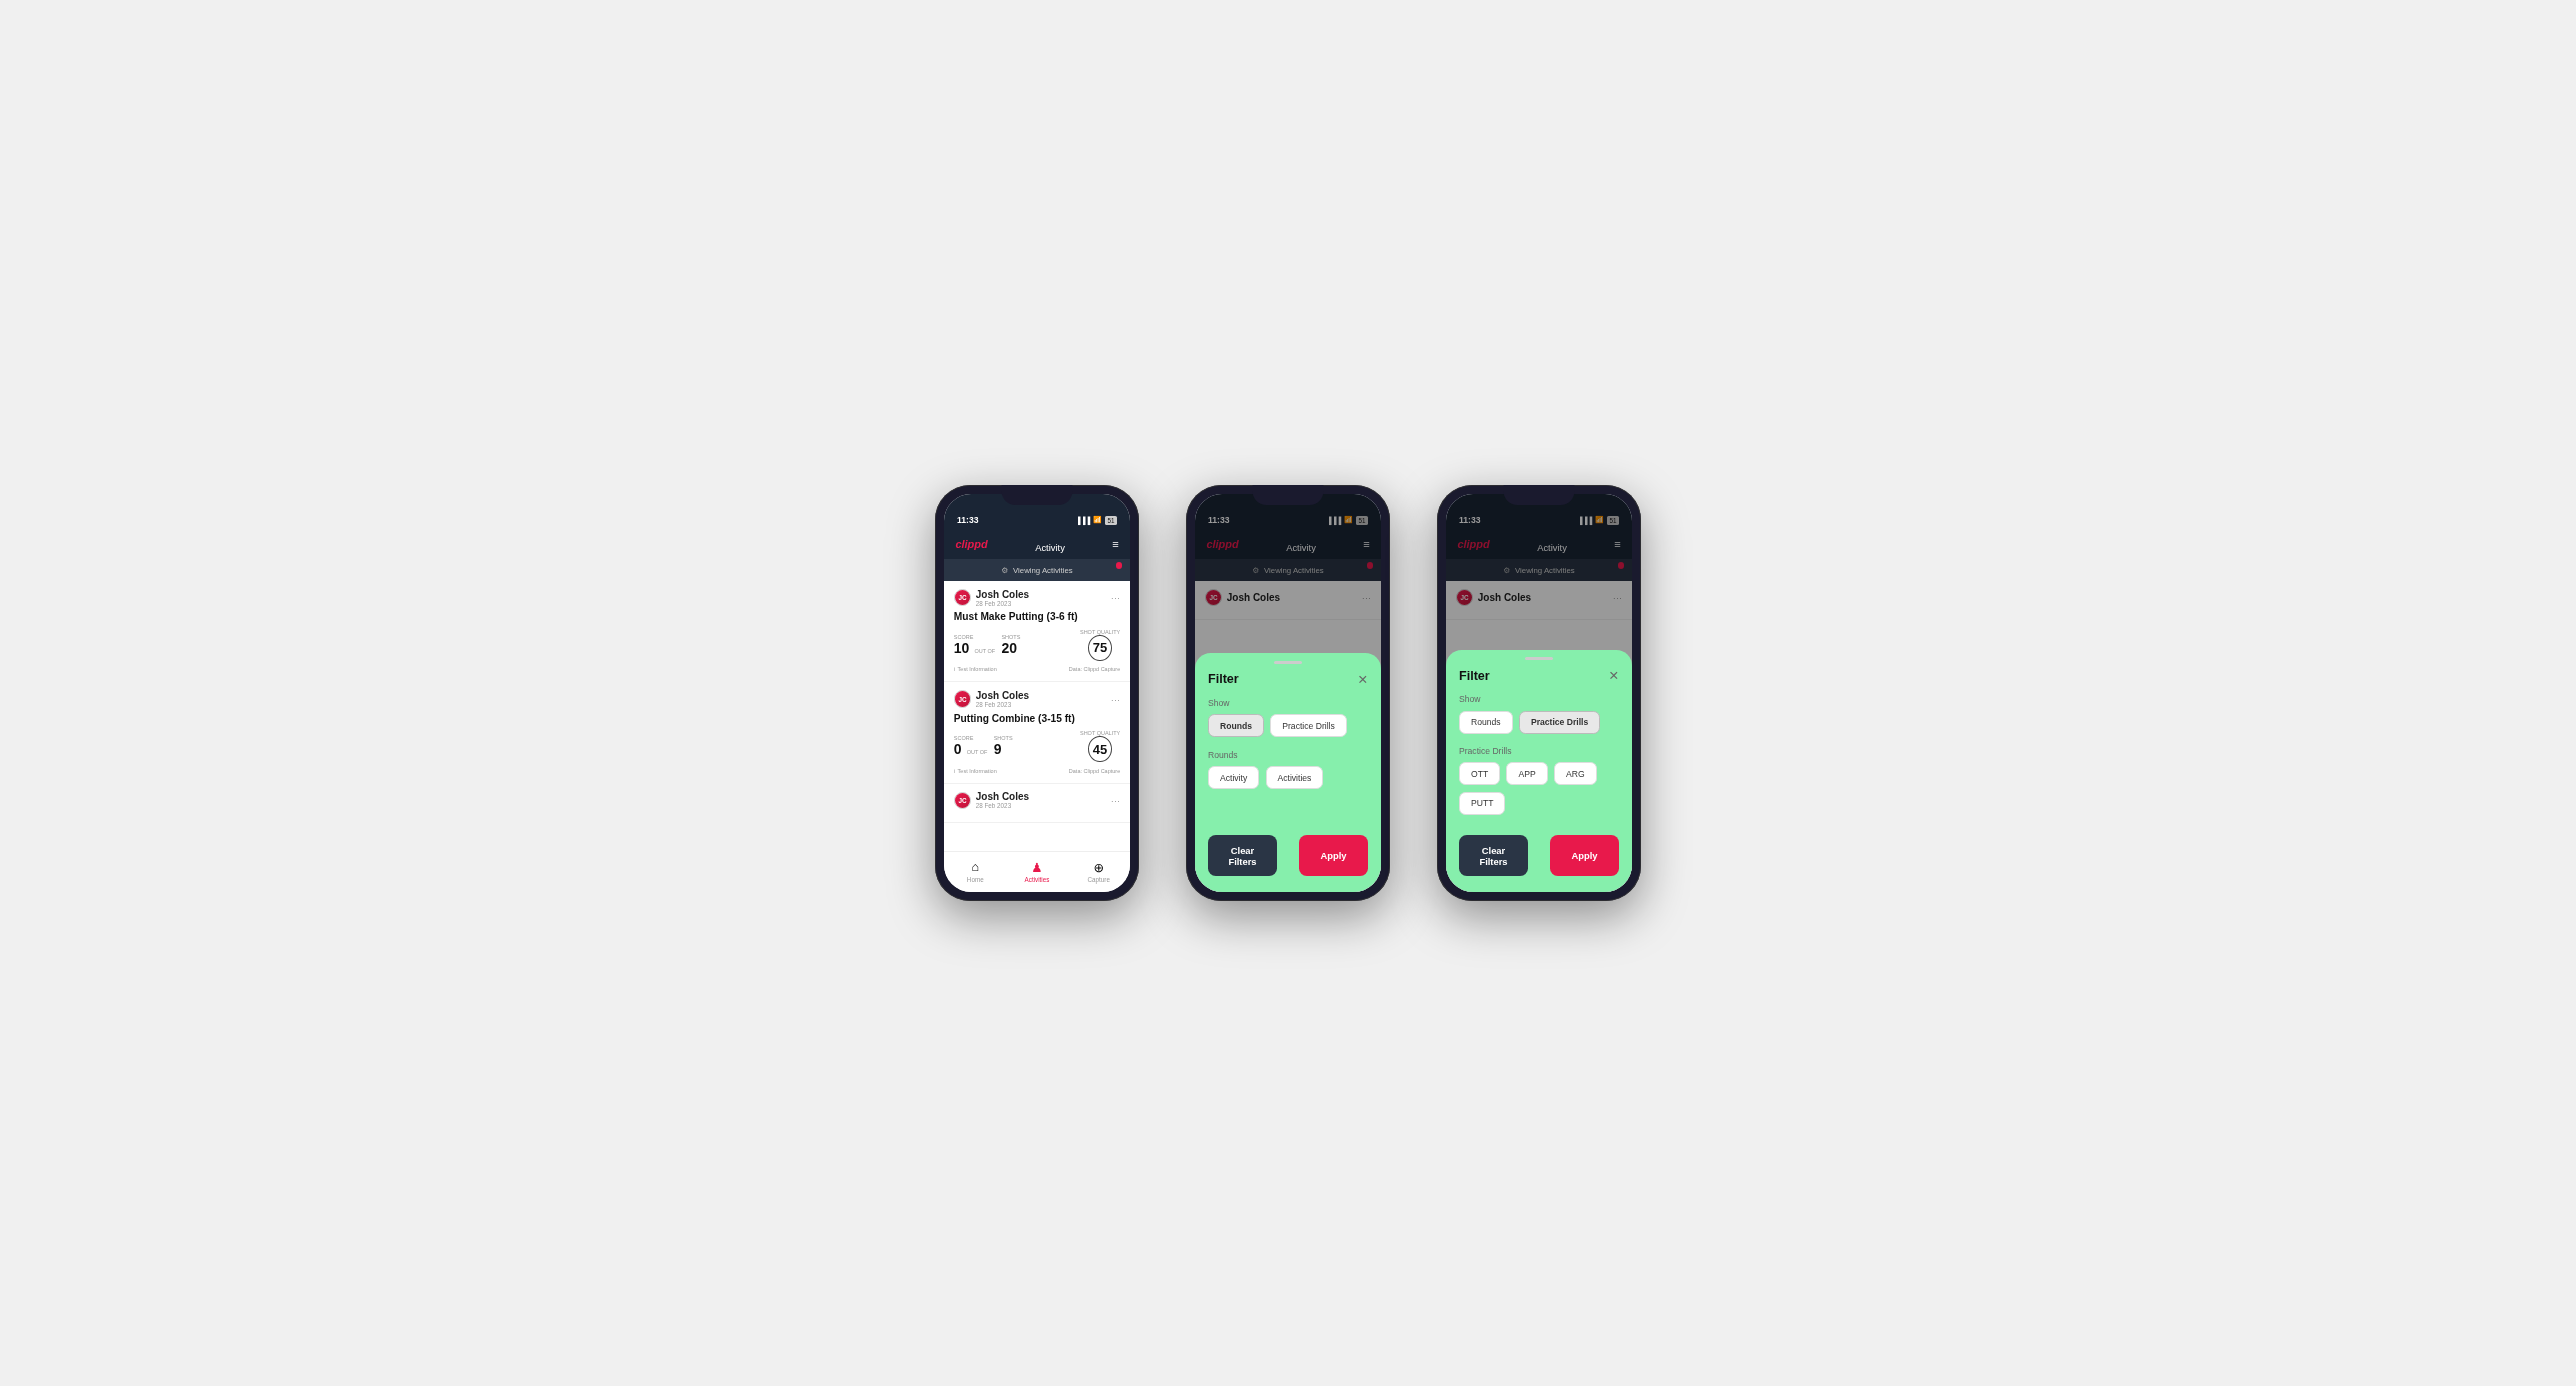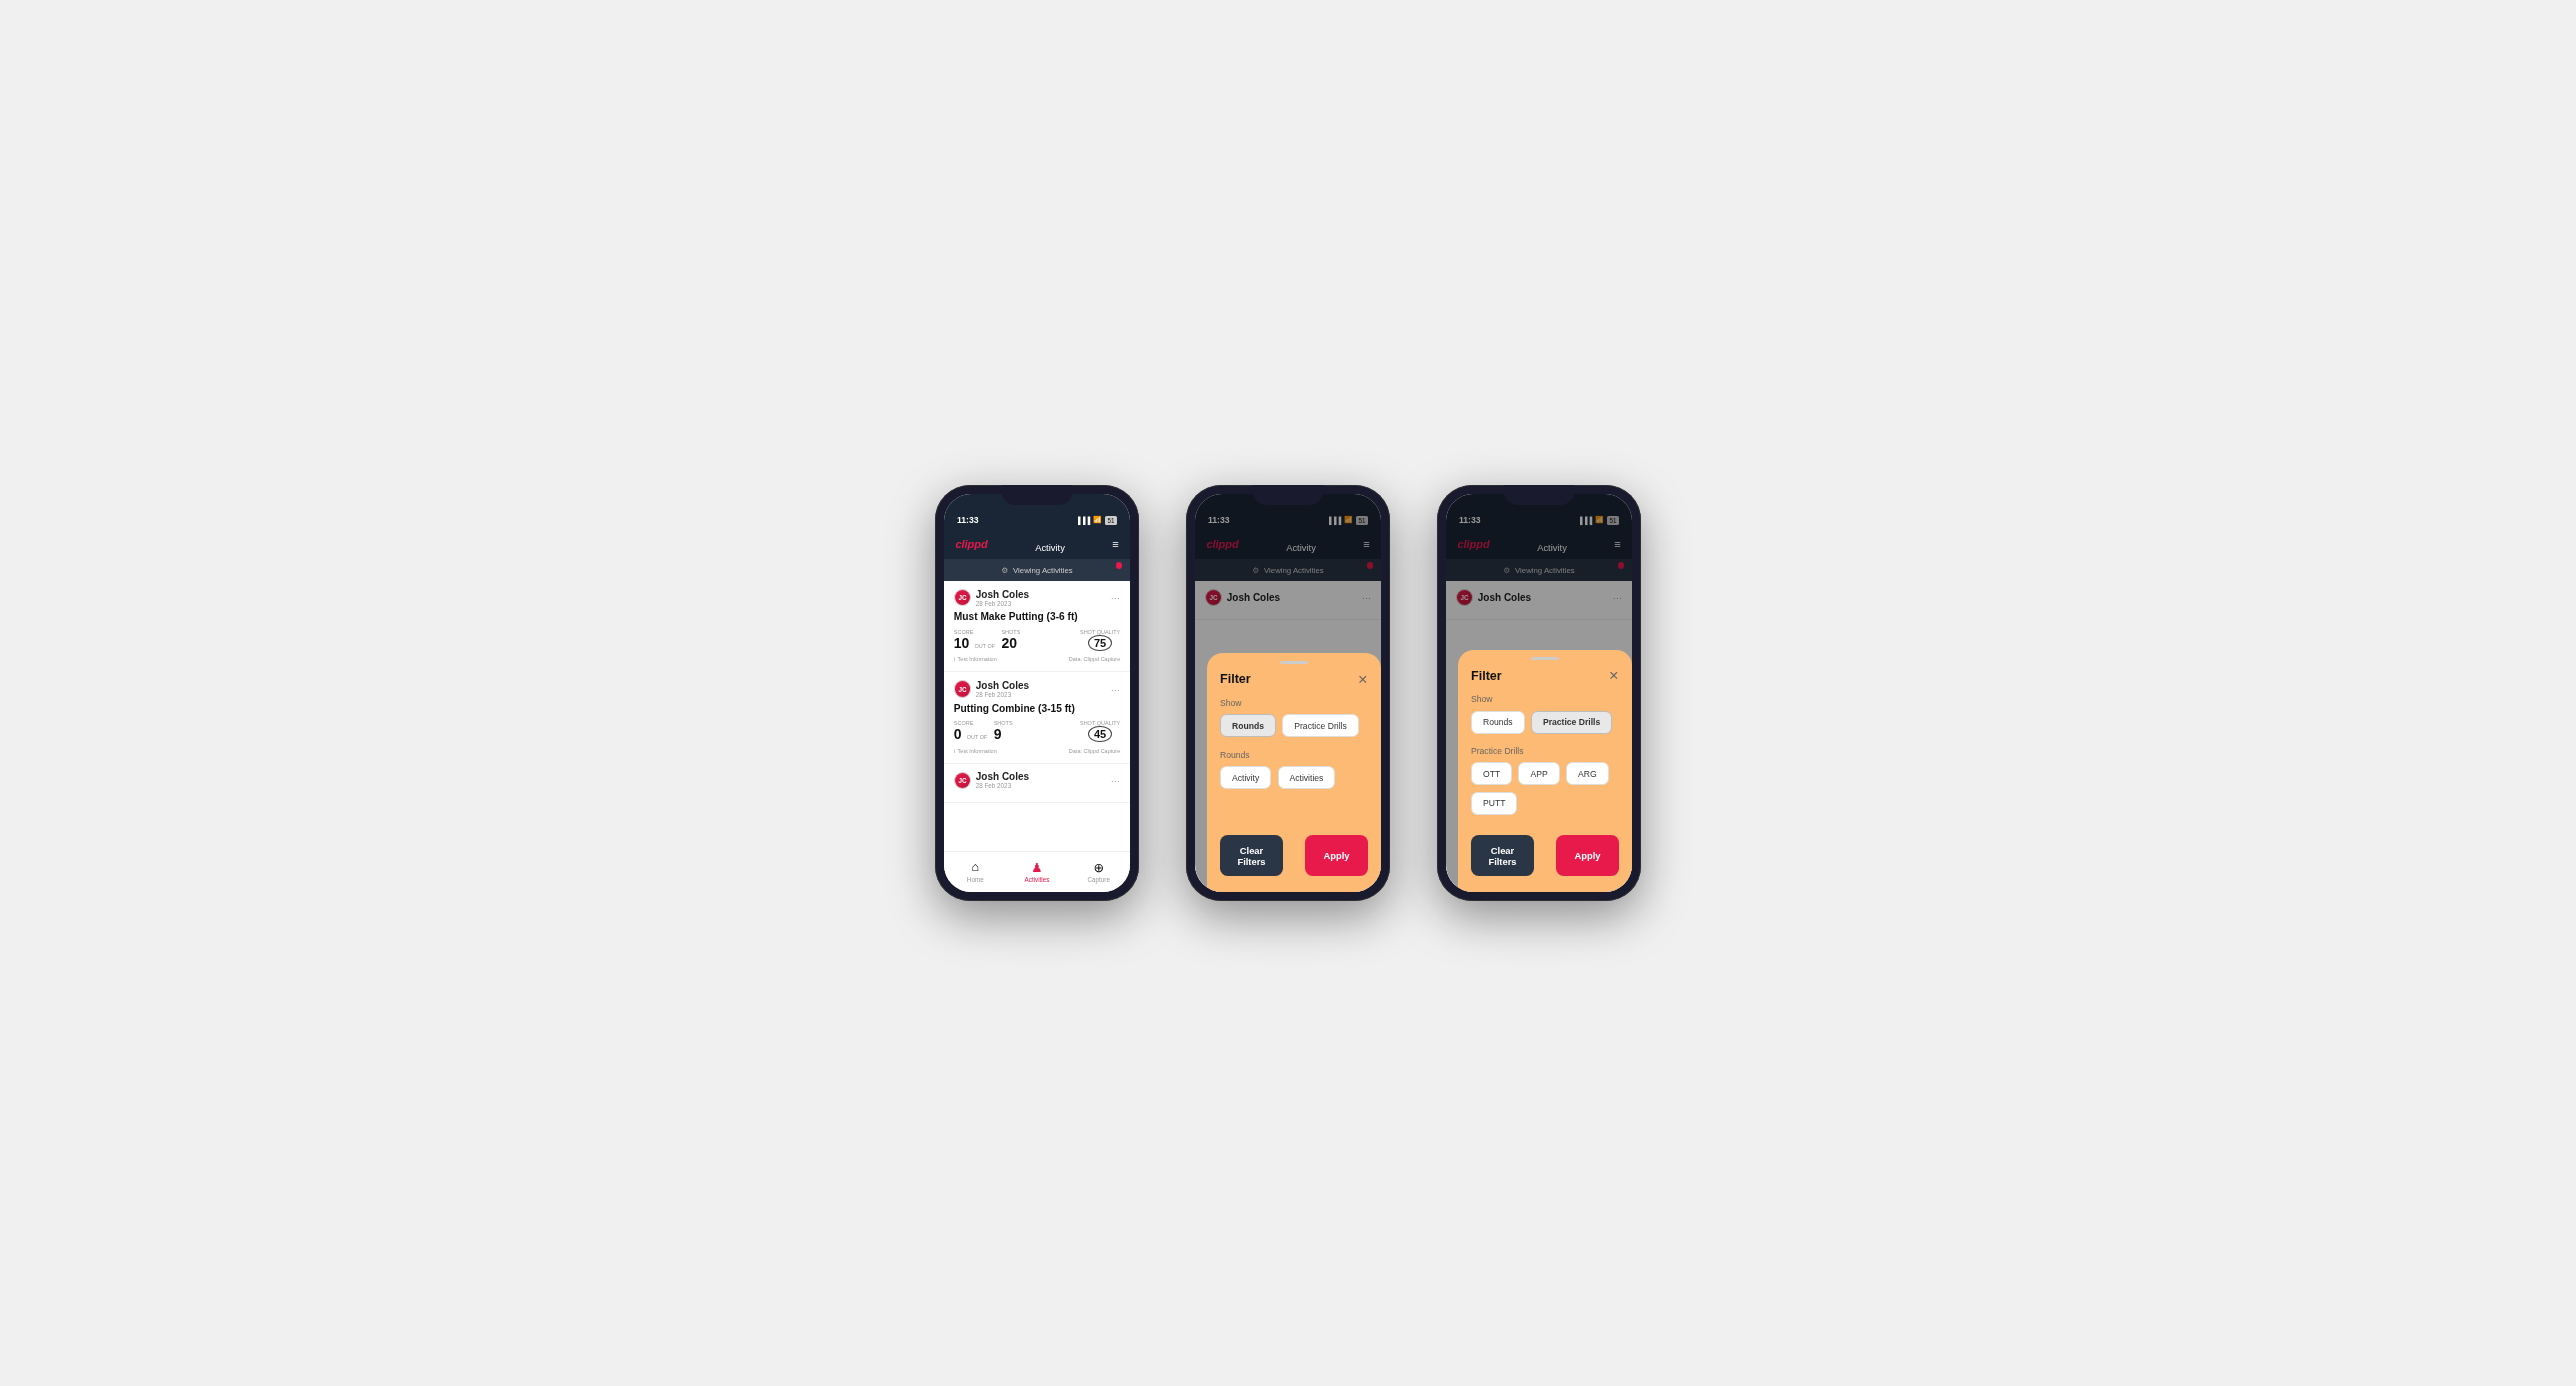--- a/index.html
+++ b/index.html
@@ -212,27 +212,27 @@
       margin: 0 1.6px;
     }
     .shot-quality {
       margin-left: auto;
       display: flex;
       flex-direction: column;
       align-items: center;
     }
     .quality-badge {
       width: 23.5px;
-      height: 16px;
+      height: 26px;
       border: 1.6px solid #444;
       border-radius: 50%;
       display: flex;
       align-items: center;
       justify-content: center;
-      font-size: 11px;
+      font-size: 13px;
       font-weight: 700;
       color: #111;
     }
     .card-footer {
       display: flex;
       justify-content: space-between;
       align-items: center;
     }
     .test-info {
       display: flex;
@@ -287,23 +287,23 @@
       left: 0;
       right: 0;
       bottom: 0;
       background: rgba(0,0,0,0.4);
       z-index: 5;
       border-radius: 27px;
     }
     .filter-sheet {
       position: absolute;
       bottom: 0;
-      left: 12px;
+      left: 0;
       right: 0;
-      background: #fdba74;
+      background: #86efac;
       border-radius: 15.7px 15.7px 0 0;
       z-index: 6;
       padding: 7.8px 12.6px 15.7px;
       min-height: 60%;
       display: flex;
       flex-direction: column;
     }
     .sheet-handle {
       width: 28px;
       height: 3.1px;

